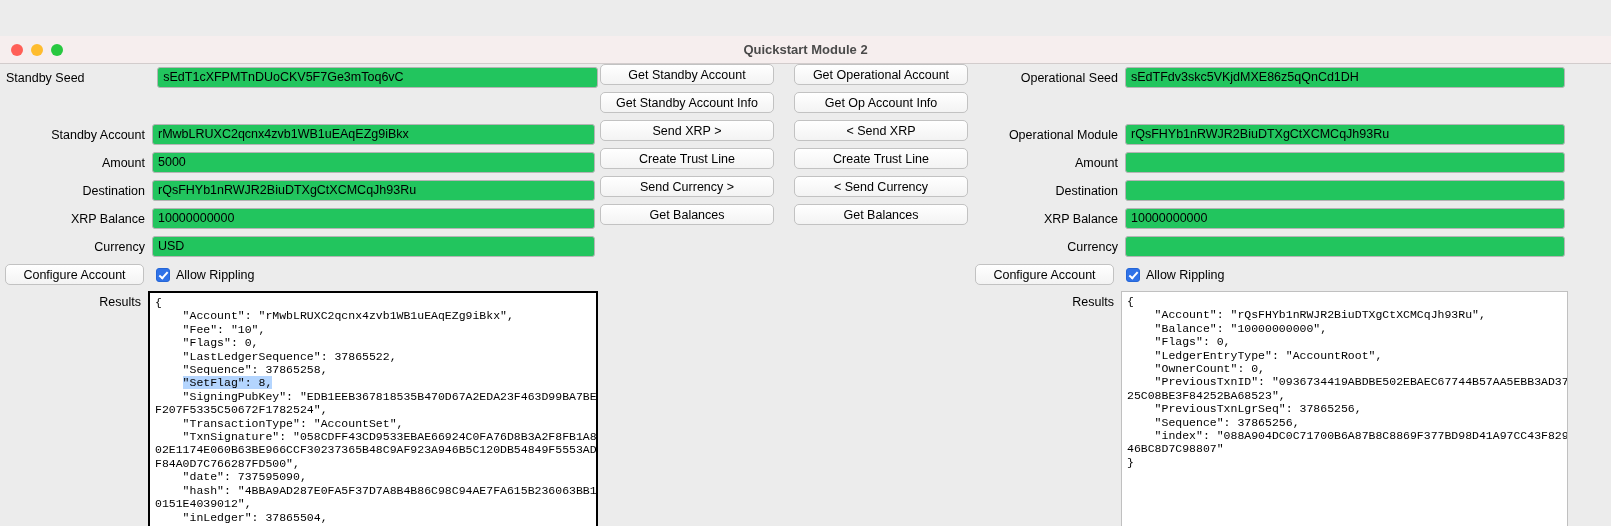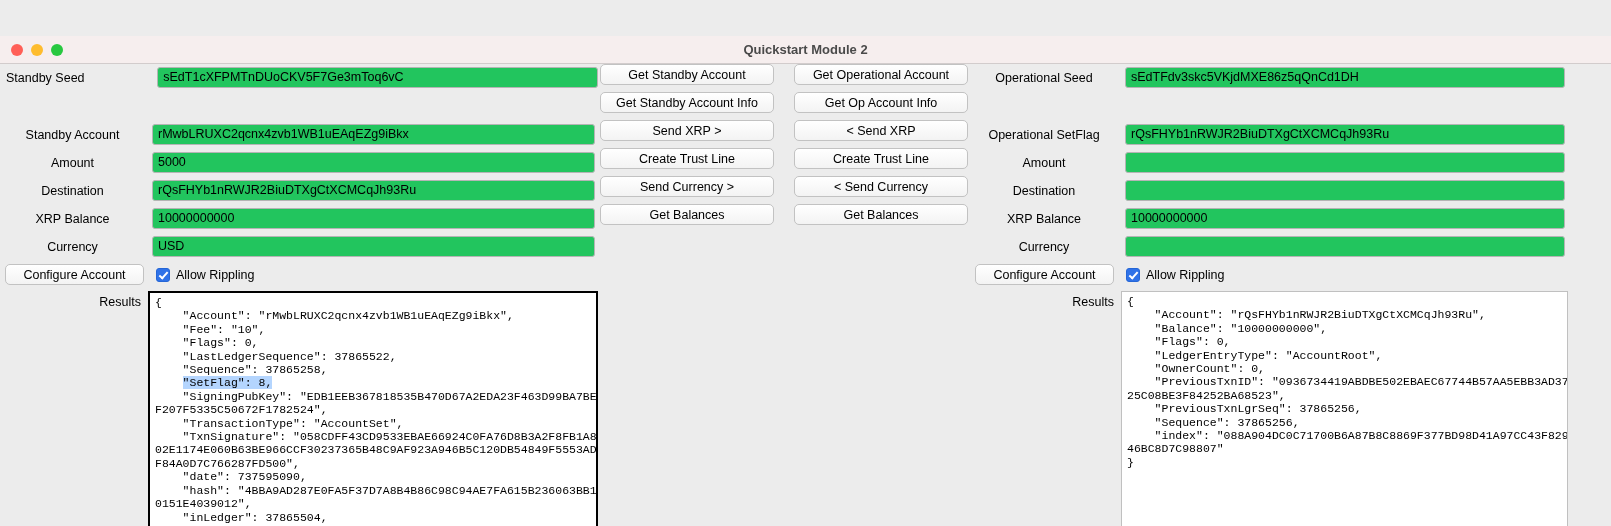--- a/index.html
+++ b/index.html
@@ -75,21 +75,21 @@
   }
   .row {
     display: flex;
     align-items: center;
     height: 27px;
     margin-bottom: 1px;
   }
   .lbl {
     font-size: 12.5px;
     color: #000;
-    text-align: center;
+    text-align: right;
     padding-right: 7px;
     white-space: nowrap;
   }
   .lbl-left-width { width: 145px; }
   .lbl-right-width { width: 148px; }
   input.tf {
     font-family: "Liberation Sans", sans-serif;
     font-size: 12.5px;
     height: 21px;
     line-height: 21px;
@@ -309,21 +309,21 @@
     <div class="panel-right">
 
       <div class="row">
         <div class="lbl lbl-right-width">Operational Seed</div>
         <input class="tf right-field" type="text" value="sEdTFdv3skc5VKjdMXE86z5qQnCd1DH" style="">
       </div>
 
       <div class="row" style="height:28px;"></div>
 
       <div class="row">
-        <div class="lbl lbl-right-width">Operational SetFlag</div>
+        <div class="lbl lbl-right-width">Operational Module</div>
         <input class="tf right-field" type="text" value="rQsFHYb1nRWJR2BiuDTXgCtXCMCqJh93Ru" style="">
       </div>
 
       <div class="row">
         <div class="lbl lbl-right-width">Amount</div>
         <input class="tf right-field" type="text" value="" style="">
       </div>
 
       <div class="row">
         <div class="lbl lbl-right-width">Destination</div>

